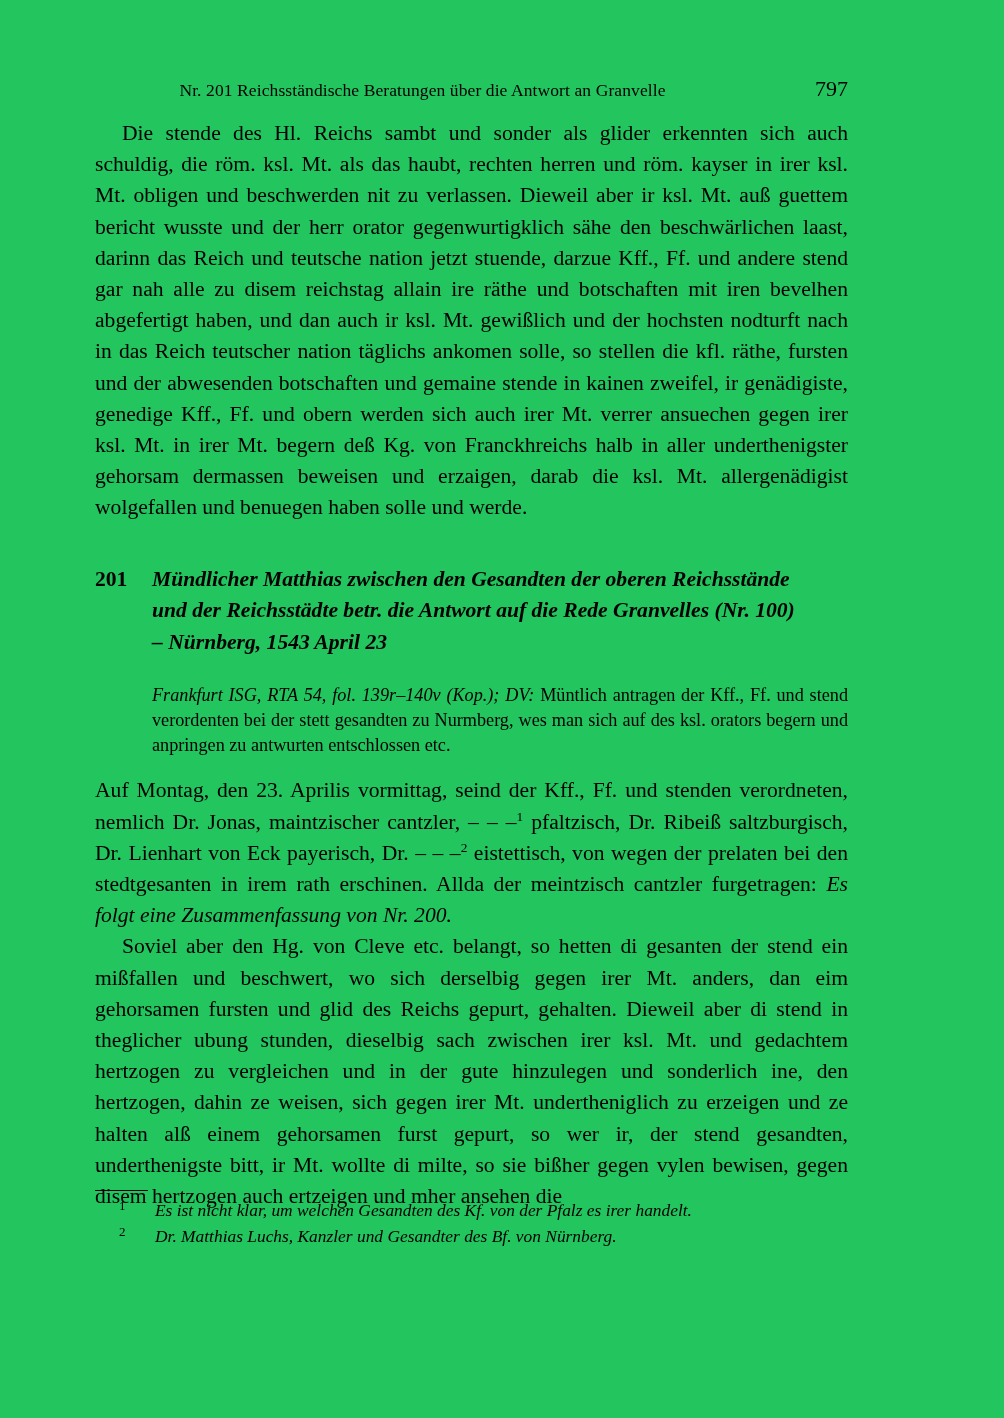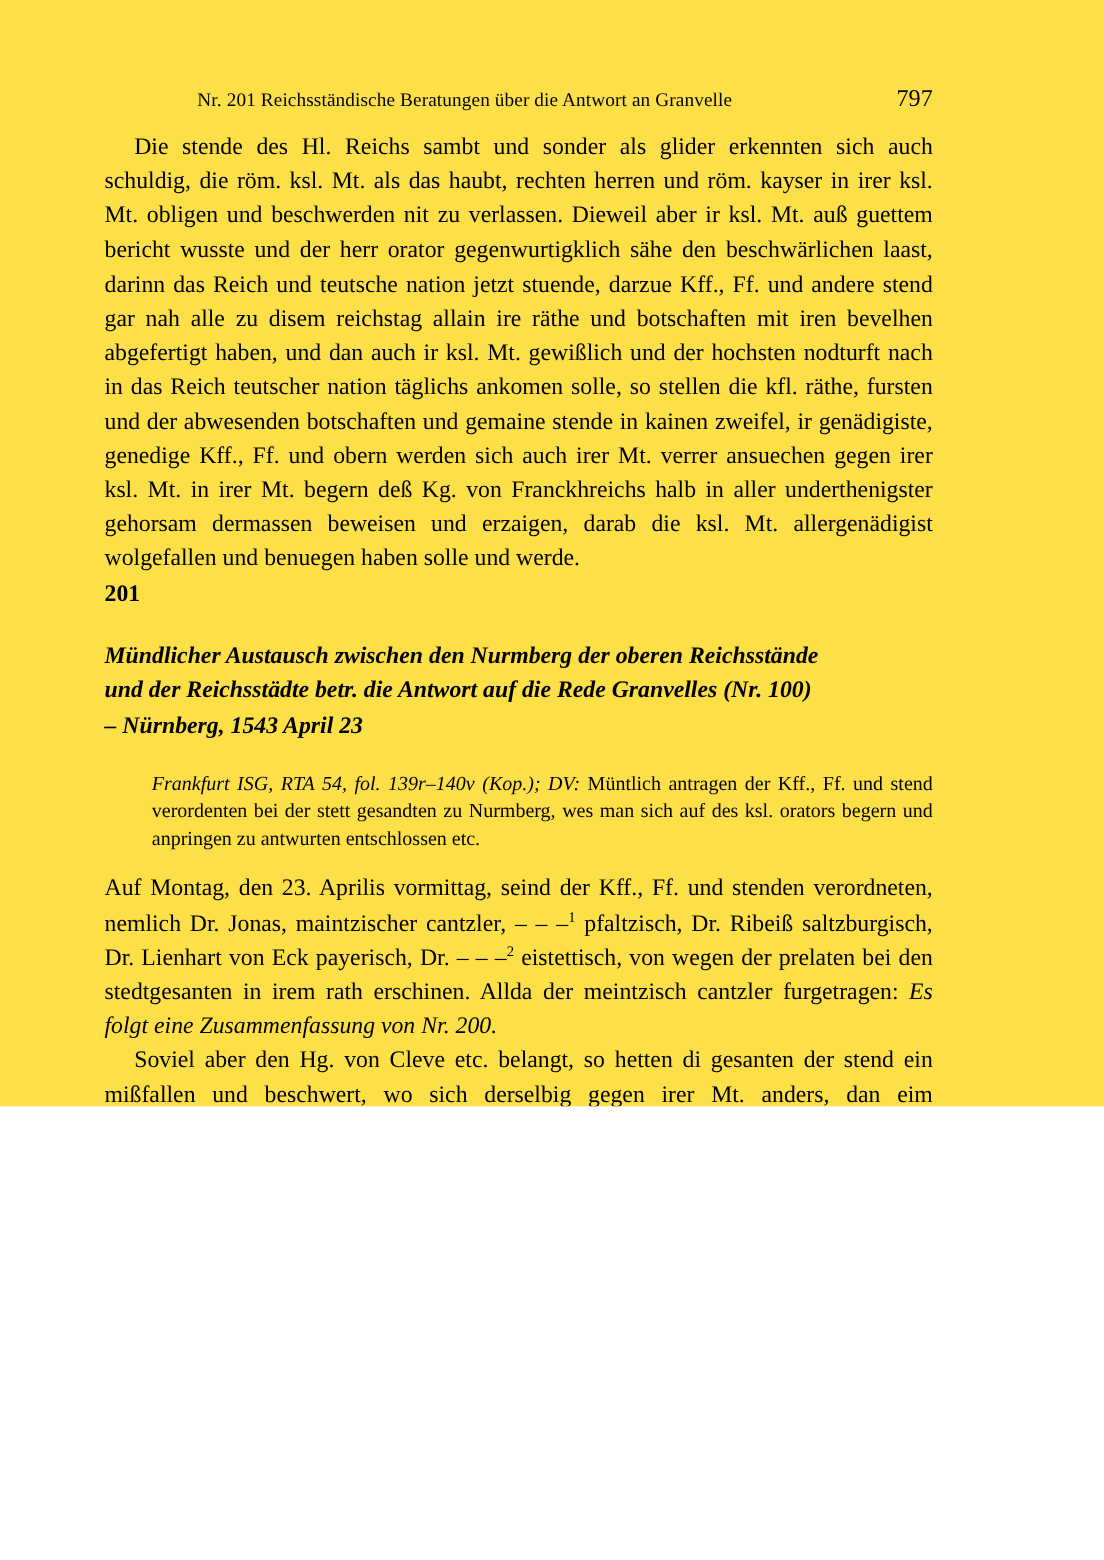--- a/index.html
+++ b/index.html
@@ -8,23 +8,23 @@
     padding: 0;
     background: #ffffff;
   }
   body {
     font-family: "Liberation Serif", "DejaVu Serif", serif;
     color: #000000;
   }
   .page {
     position: relative;
     width: 1004px;
-    height: 1006px;
+    height: 1418px;
     margin: 0 auto;
-    background: #fde047;
+    background: #22c55e;
     overflow: hidden;
     box-sizing: border-box;
   }
   
   .runhead {
     position: absolute;
     left: 95px;
     top: 78px;
     width: 753px;
     height: 26px;
@@ -61,43 +61,43 @@
     text-align: justify;
     text-justify: inter-word;
     hyphens: manual;
   }
   p.body.indent {
     text-indent: 27px;
   }
   
   .section-head {
     display: flex;
+    margin-top: 40px;
     margin-bottom: 0;
-    flex-direction: column;
   }
   .section-num {
     flex: 0 0 57px;
     font-size: 21.6px;
     line-height: 31.6px;
     font-weight: bold;
     font-style: normal;
   }
   .section-title {
     flex: 1 1 auto;
     font-size: 21.6px;
     line-height: 31.6px;
     font-weight: bold;
     font-style: italic;
     text-align: left;
   }
   .section-title .ln { display: block; }
   
   .source-note {
     margin-top: 25px;
-    margin-left: 43px;
+    margin-left: 57px;
     font-size: 18.2px;
     line-height: 24.6px;
     text-align: justify;
   }
   .source-note .sig { font-style: italic; }
   
   sup.fnref {
     font-size: 0.62em;
     vertical-align: super;
     line-height: 0;
@@ -146,21 +146,21 @@
   </div>
 
   <div class="textblock">
 
 
     <p class="body indent">Die stende des Hl. Reichs sambt und sonder als glider erkennten sich auch schuldig, die röm. ksl. Mt. als das haubt, rechten herren und röm. kayser in irer ksl. Mt. obligen und beschwerden nit zu verlassen. Dieweil aber ir ksl. Mt. auß guettem bericht wusste und der herr orator gegenwurtigklich sähe den beschwärlichen laast, darinn das Reich und teutsche nation jetzt stuende, darzue Kff., Ff. und andere stend gar nah alle zu disem reichstag allain ire räthe und botschaften mit iren bevelhen abgefertigt haben, und dan auch ir ksl. Mt. gewißlich und der hochsten nodturft nach in das Reich teutscher nation täglichs ankomen solle, so stellen die kfl. räthe, fursten und der abwesenden botschaften und gemaine stende in kainen zweifel, ir genädigiste, genedige Kff., Ff. und obern werden sich auch irer Mt. verrer ansuechen gegen irer ksl. Mt. in irer Mt. begern deß Kg. von Franckhreichs halb in aller underthenigster gehorsam dermassen beweisen und erzaigen, darab die ksl. Mt. allergenädigist wolgefallen und benuegen haben solle und werde.</p>
 
     <div class="section-head">
       <div class="section-num">201</div>
       <div class="section-title">
-        <span class="ln">Mündlicher Austausch zwischen den Nurmberg der oberen Reichsstände</span>
+        <span class="ln">Mündlicher Matthias zwischen den Gesandten der oberen Reichsstände</span>
         <span class="ln">und der Reichsstädte betr. die Antwort auf die Rede Granvelles (Nr. 100)</span>
         <span class="ln">– Nürnberg, 1543 April 23</span>
       </div>
     </div>
 
     <p class="source-note"><span class="sig">Frankfurt ISG, RTA 54, fol. 139r–140v (Kop.); DV:</span><span> Müntlich antragen der Kff., Ff. und stend verordenten bei der stett gesandten zu Nurmberg, wes man sich auf des ksl. orators begern und anpringen zu antwurten entschlossen etc.</span></p>
 
     <p class="body"><span>Auf Montag, den 23. Aprilis vormittag, seind der Kff., Ff. und stenden verordneten, nemlich Dr. Jonas, maintzischer cantzler, </span><span class="dashes">– – –</span><sup class="fnref">1</sup><span> pfaltzisch, Dr. Ribeiß saltzburgisch, Dr. Lienhart von Eck payerisch, Dr. </span><span class="dashes">– – –</span><sup class="fnref">2</sup><span> eistettisch, von wegen der prelaten bei den stedtgesanten in irem rath erschinen. Allda der meintzisch cantzler furgetragen: </span><i class="it">Es folgt eine Zusammenfassung von Nr. 200.</i></p>
 
     <p class="body indent">Soviel aber den Hg. von Cleve etc. belangt, so hetten di gesanten der stend ein mißfallen und beschwert, wo sich derselbig gegen irer Mt. anders, dan eim gehorsamen fursten und glid des Reichs gepurt, gehalten. Dieweil aber di stend in theglicher ubung stunden, dieselbig sach zwischen irer ksl. Mt. und gedachtem hertzogen zu vergleichen und in der gute hinzulegen und sonderlich ine, den hertzogen, dahin ze weisen, sich gegen irer Mt. undertheniglich zu erzeigen und ze halten alß einem gehorsamen furst gepurt, so wer ir, der stend gesandten, underthenigste bitt, ir Mt. wollte di milte, so sie bißher gegen vylen bewisen, gegen disem hertzogen auch ertzeigen und mher ansehen die</p>

